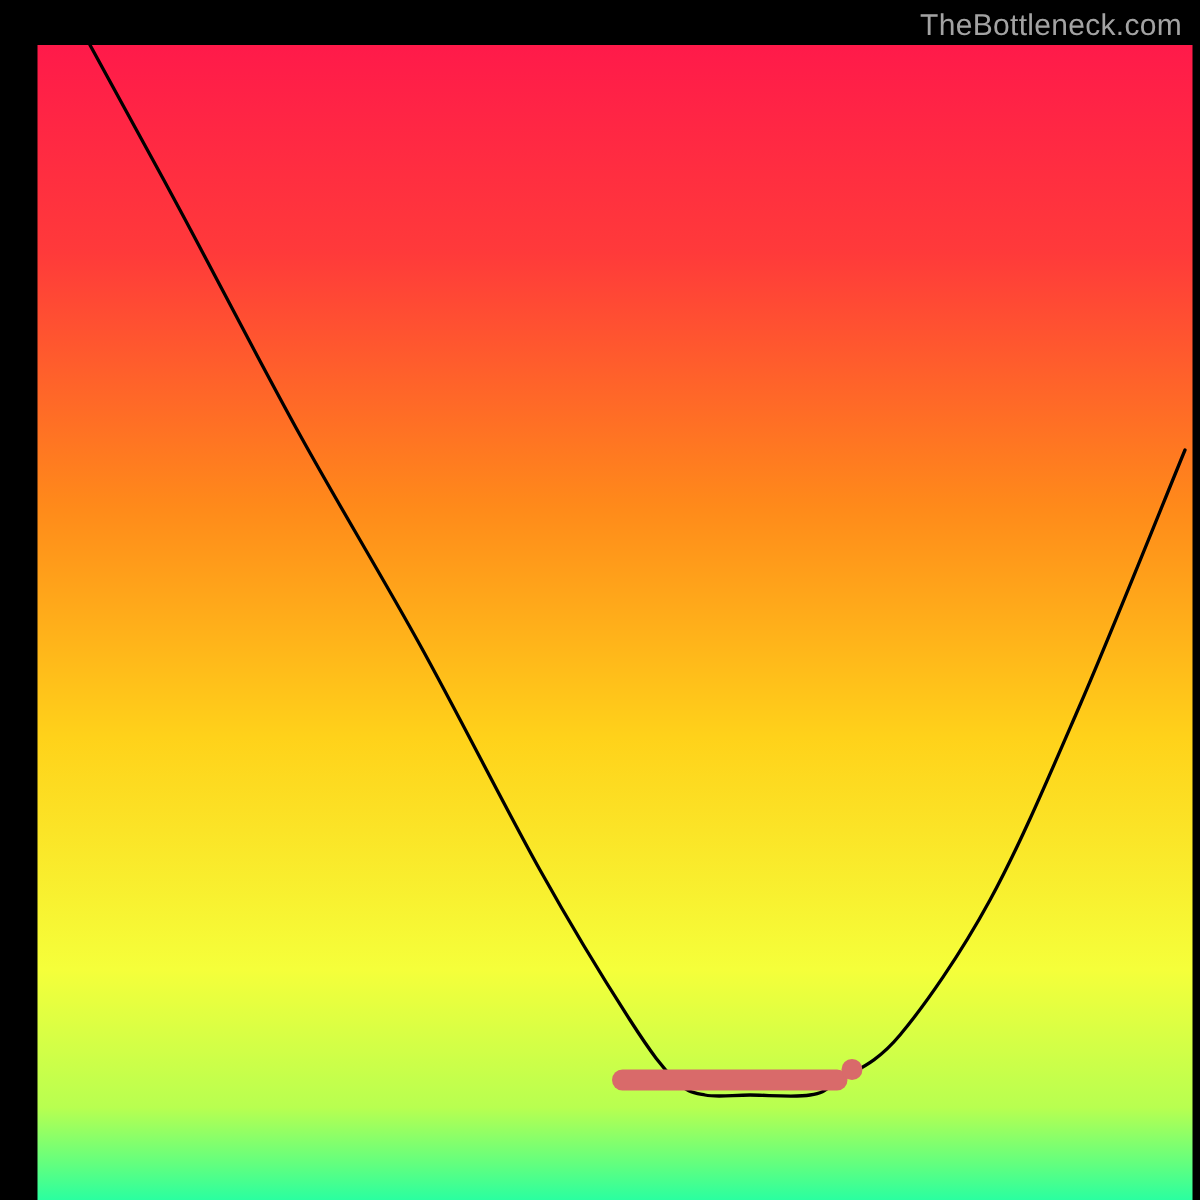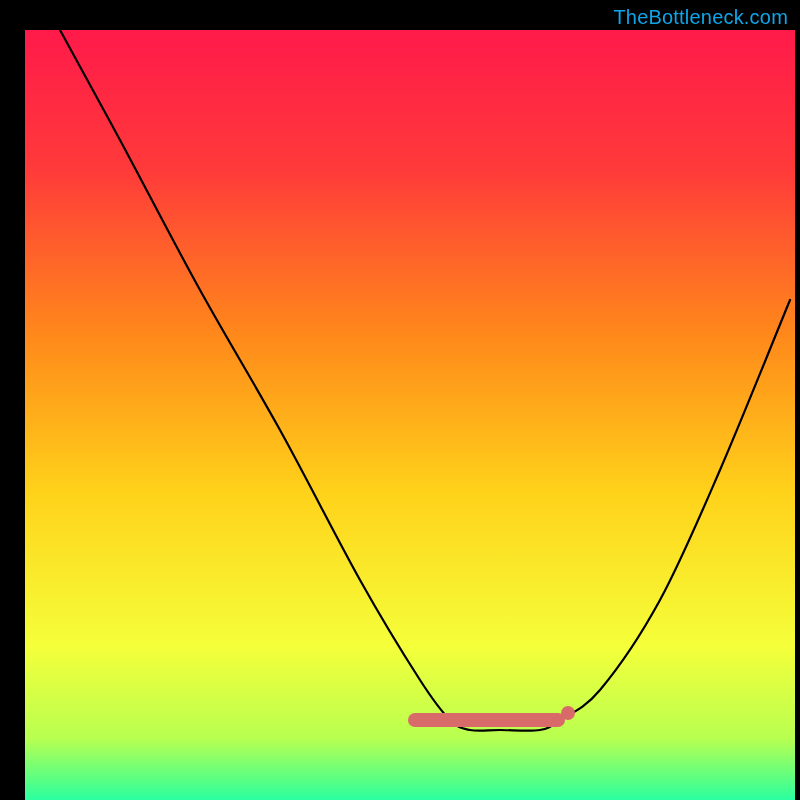--- a/index.html
+++ b/index.html
@@ -13,21 +13,21 @@
   }
   .stage {
     position: relative;
     width: 800px;
     height: 800px;
   }
   .watermark {
     position: absolute;
     top: 6px;
     right: 12px;
-    color: #0ea5e9;
+    color: #a3a3a3;
     font-size: 20px;
     letter-spacing: 0.2px;
     user-select: none;
   }
   svg {
     position: absolute;
     top: 0;
     left: 0;
   }
   .curve-stroke {

